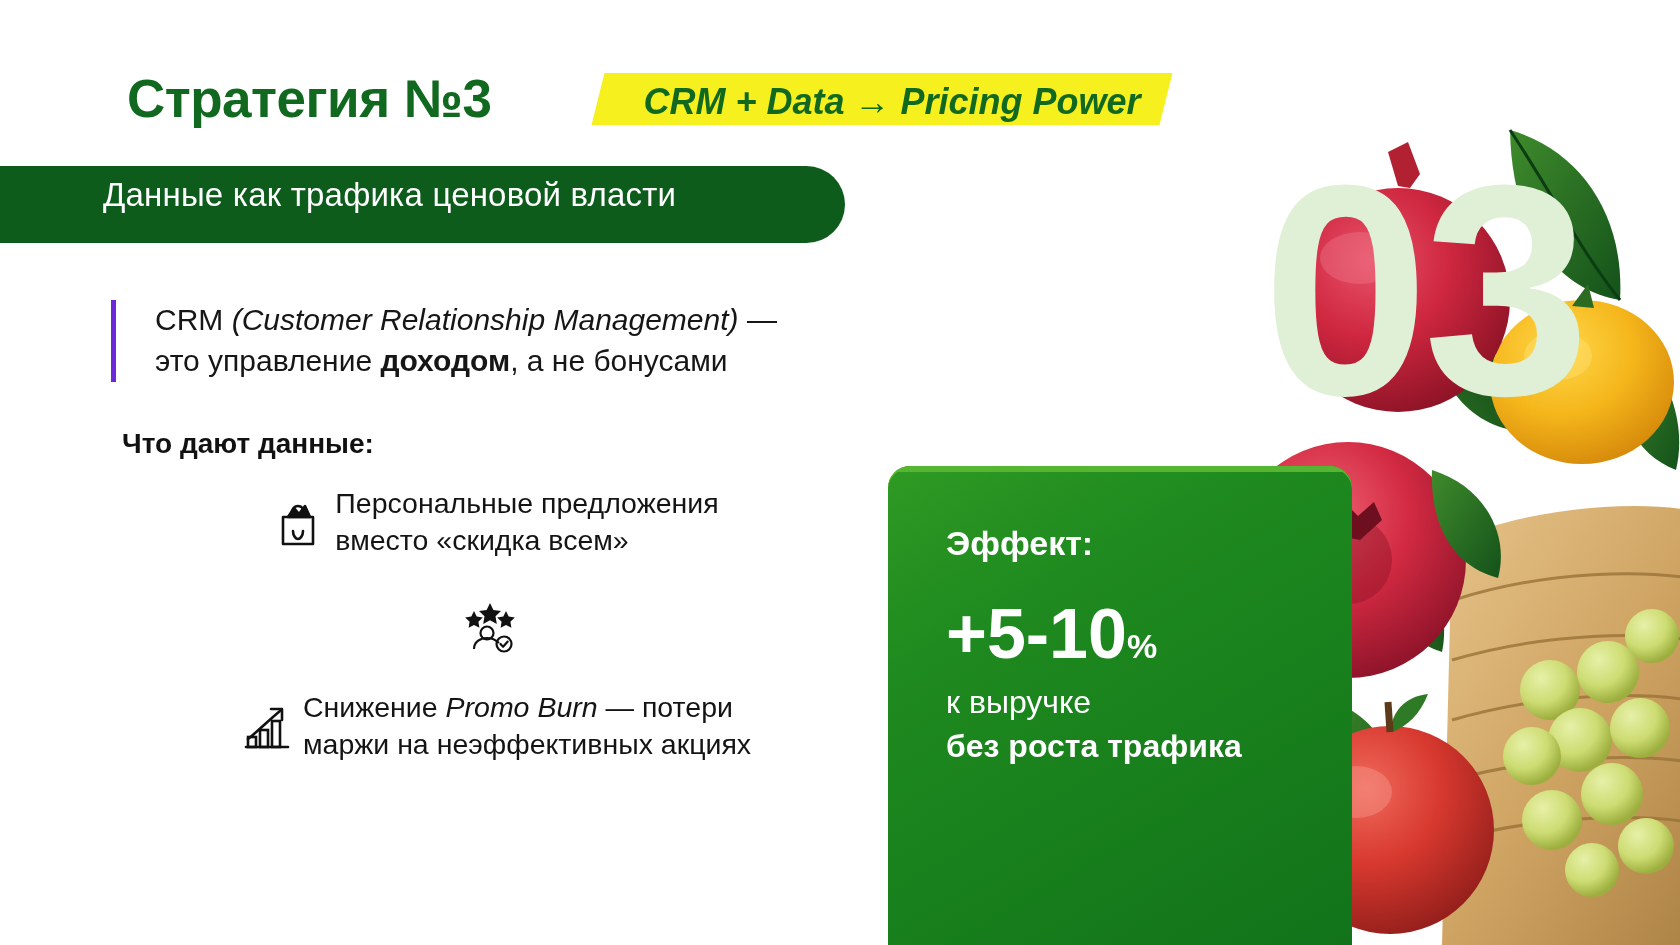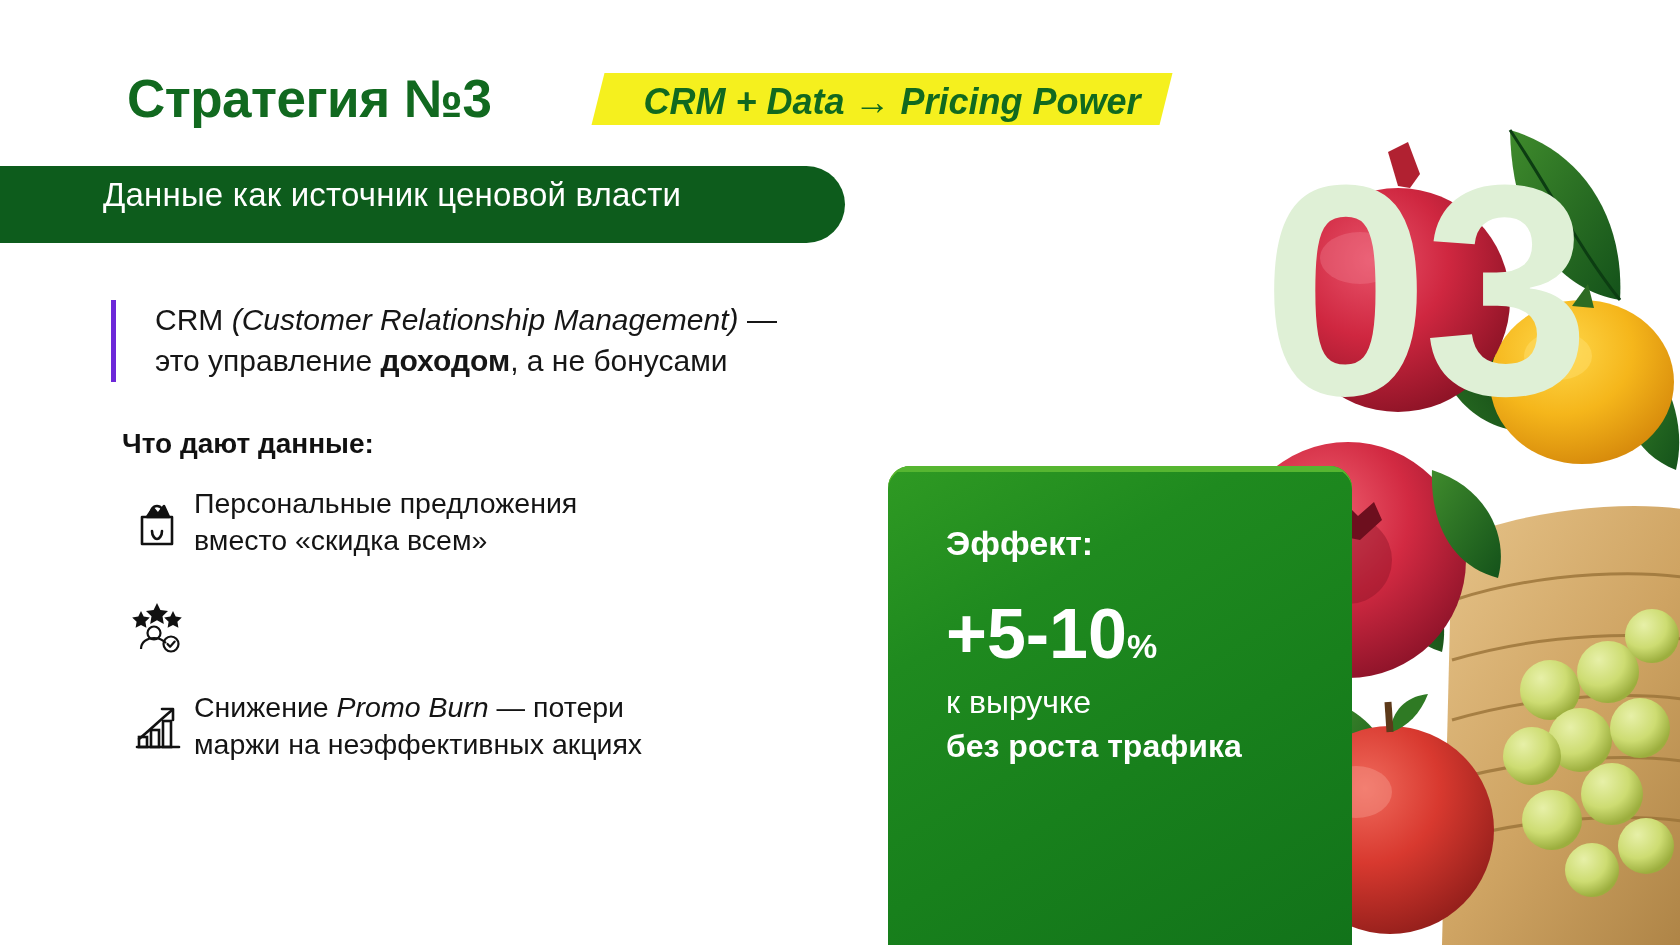--- a/index.html
+++ b/index.html
@@ -69,20 +69,21 @@
   .list-head{
     position:absolute;left:122px;top:428px;
     font-size:28px;font-weight:bold;color:#111;
   }
   .list{
     position:absolute;left:120px;top:483px;width:740px;
   }
   .li{
     display:flex;align-items:flex-start;
     margin-bottom:26px;
+    justify-content:center;
   }
   .li-icon{
     width:74px;min-width:74px;height:72px;
     display:flex;align-items:center;justify-content:center;
     padding-top:4px;
   }
   .li-text{
     font-size:28.5px;line-height:1.30;color:#141414;
     padding-top:2px;
   }
@@ -237,21 +238,21 @@
   </div>
 
   <div class="watermark">03</div>
 
   <div class="title">Стратегия №3</div>
 
   <div class="badge"></div>
   <div class="badge-text">CRM + Data → Pricing Power</div>
 
   <div class="subbar"></div>
-  <div class="subbar-text">Данные как источник ценовой власти</div>
+  <div class="subbar-text">Данные как трафика ценовой власти</div>
 
   <div class="quote">
     <p>
       <span>CRM </span><em>(Customer Relationship Management)</em><span> —</span><br>
       <span>это управление </span><b>доходом</b><span>, а не бонусами</span>
     </p>
   </div>
 
   <div class="list-head">Что дают данные:</div>
 

